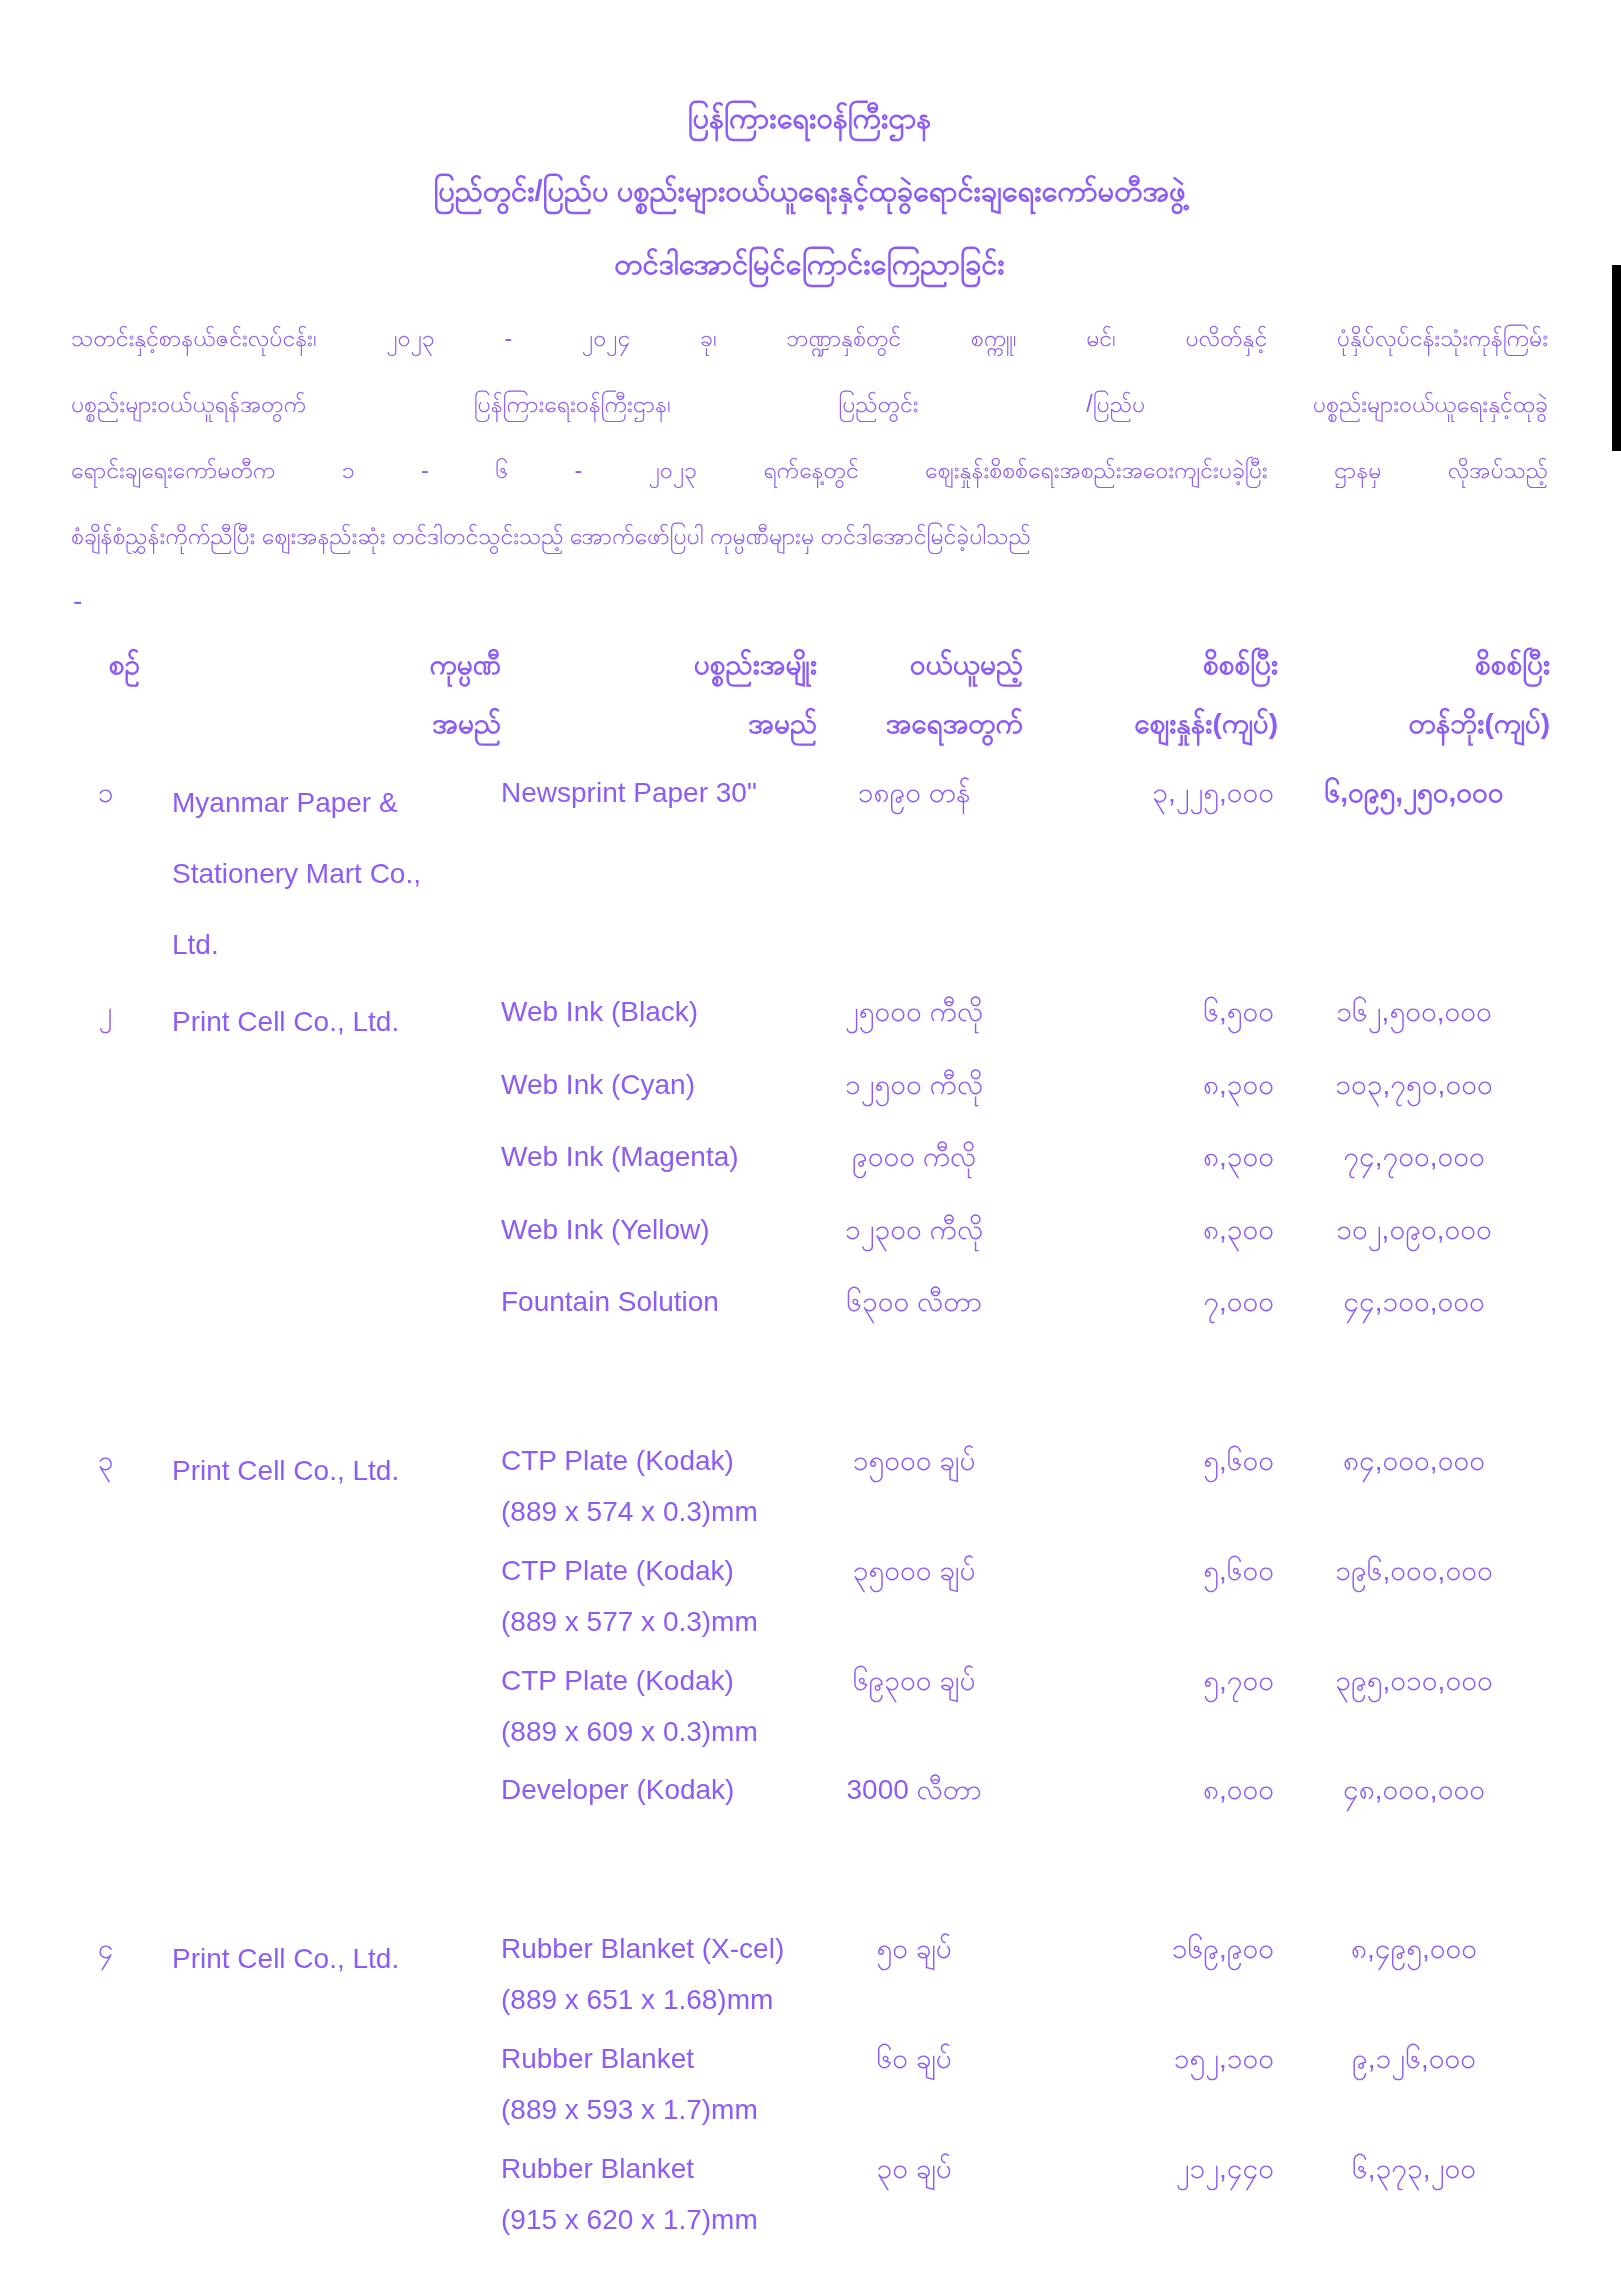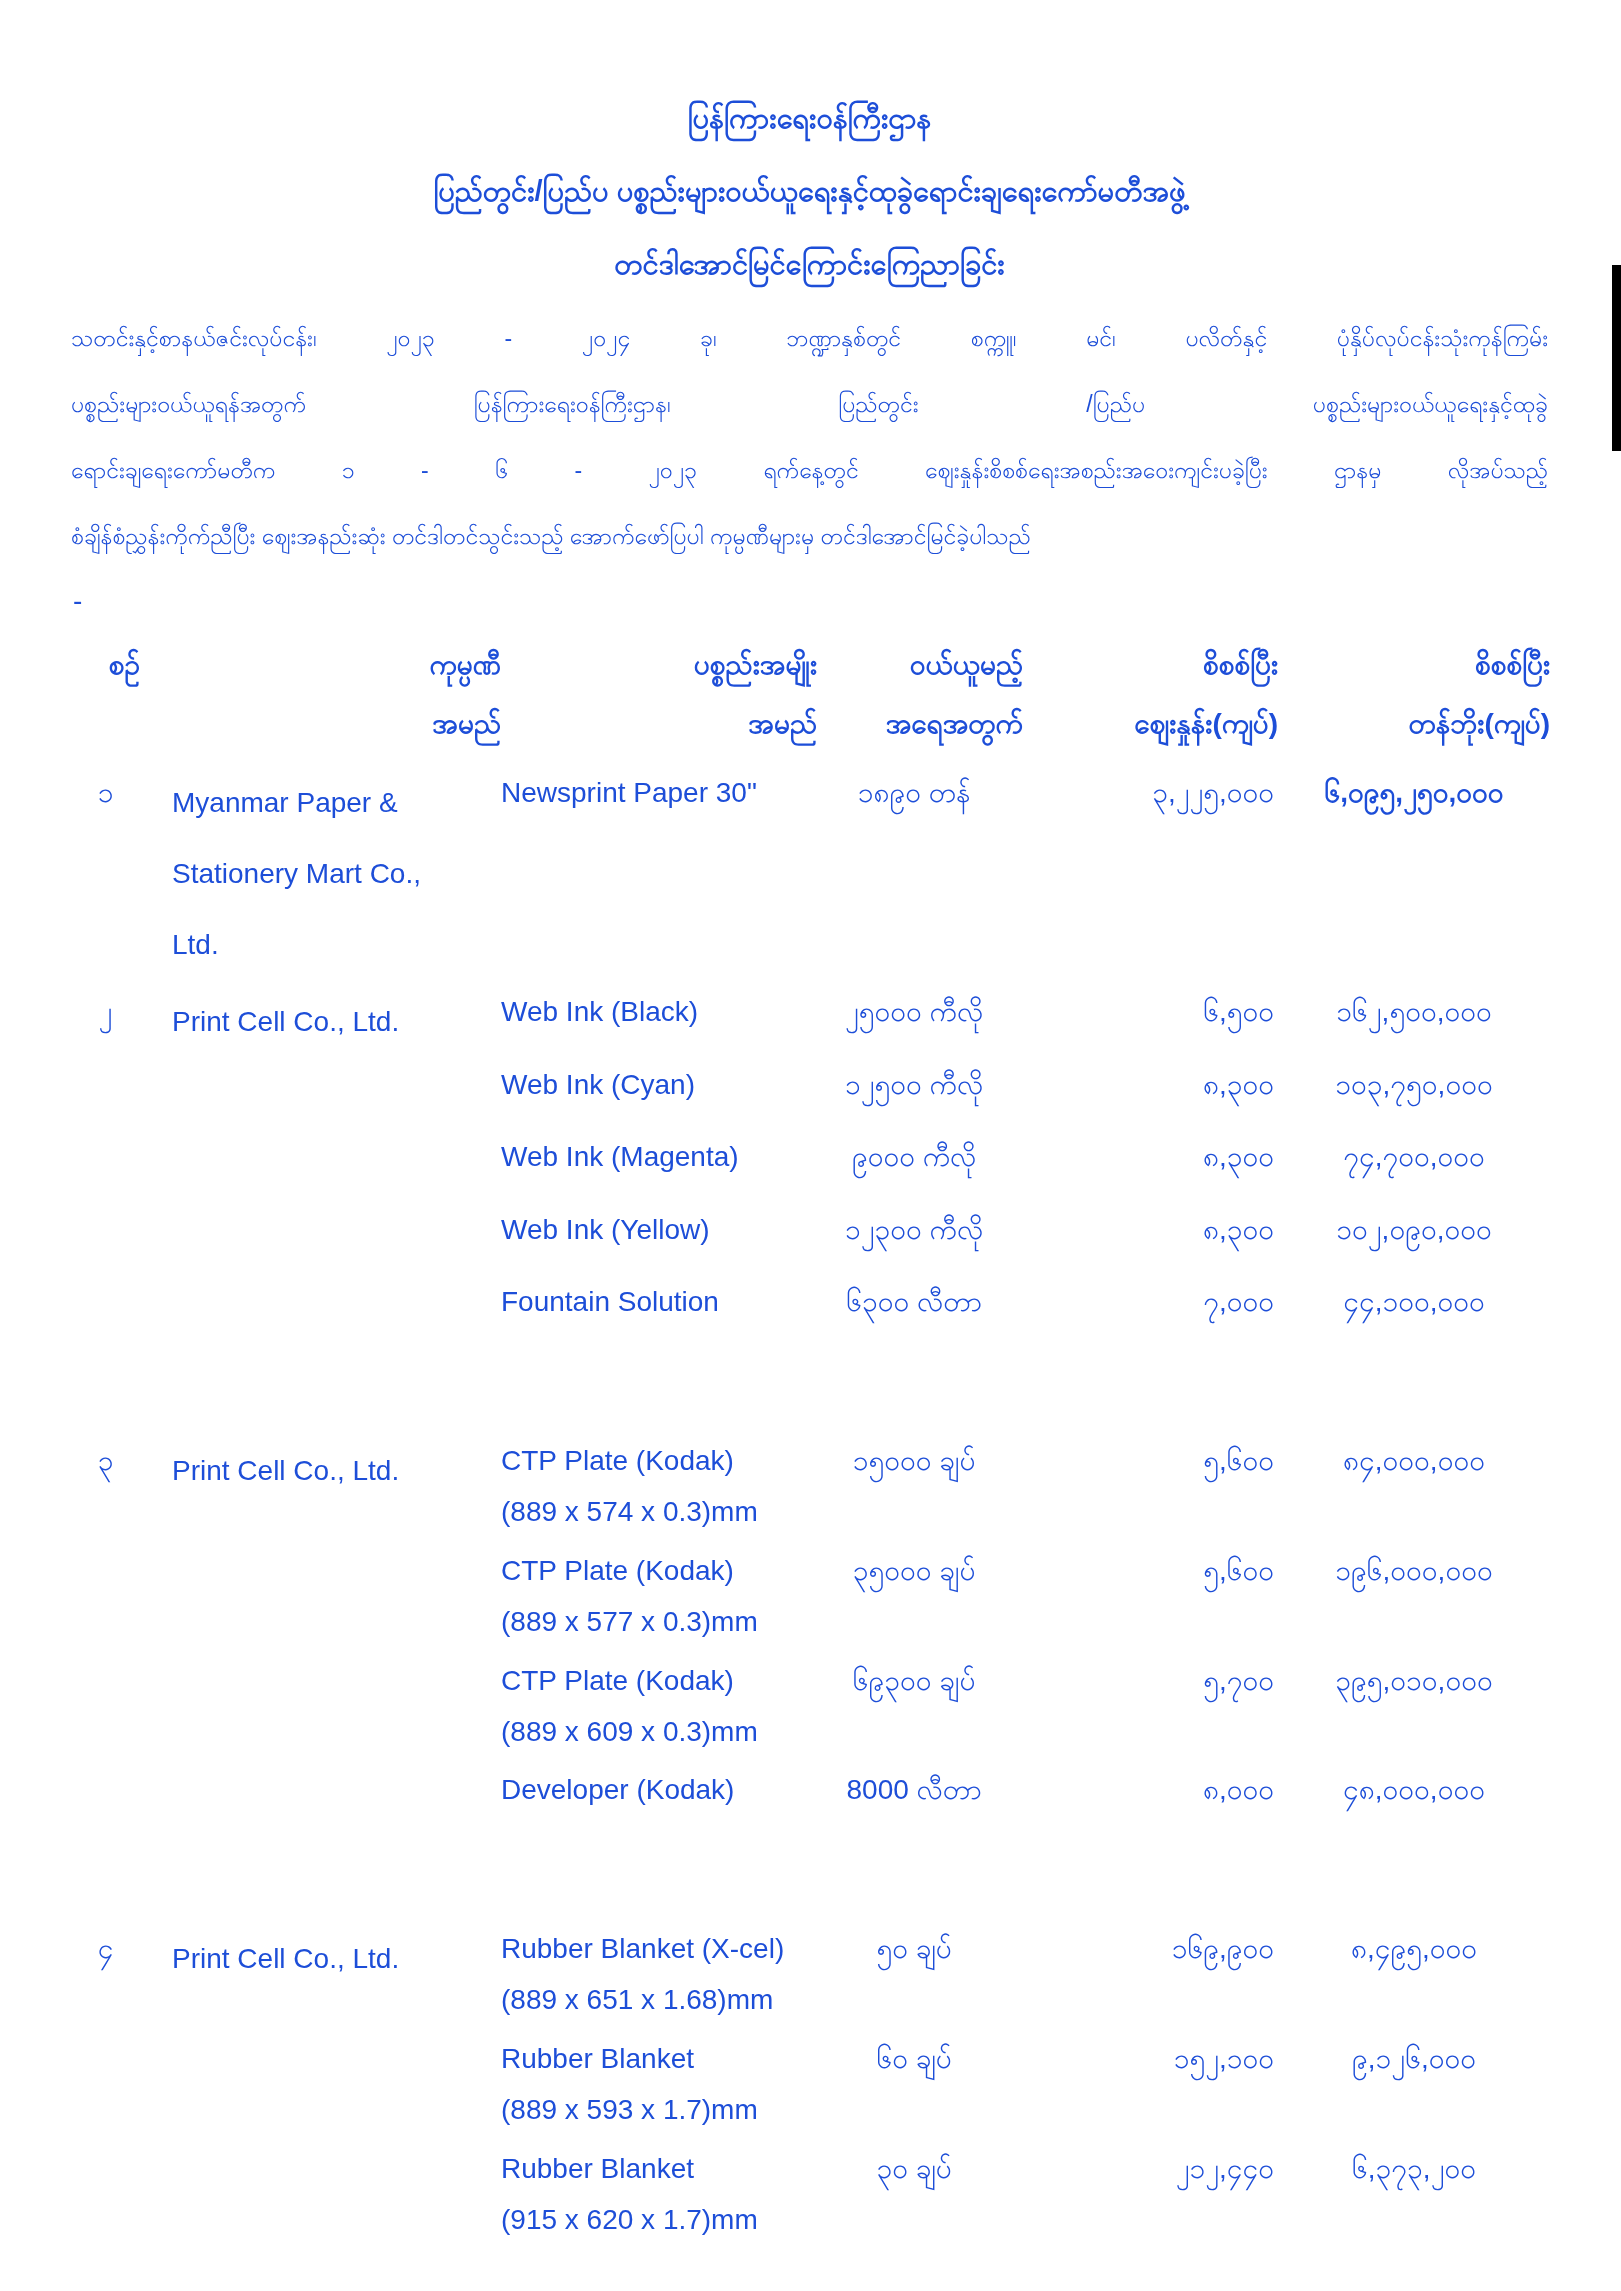--- a/index.html
+++ b/index.html
@@ -1,18 +1,18 @@
 <!DOCTYPE html>
 <html><head>
 <meta charset="utf-8">
 <style>
   html,body { margin:0; padding:0; background:#e8e8e8; }
   .page {
     position:relative; width:1621px; height:2292px; margin:0 auto;
-    background:#ffffff; color:#1d4ed8; box-sizing:border-box;
+    background:#ffffff; color:#8b5cf6; box-sizing:border-box;
     padding:82px 73px 0 71px;
     font-family:"Liberation Sans", sans-serif;
     font-size:28px; line-height:65px;
     overflow:hidden;
   }
   .titles { margin-bottom:3.9px; }
   .title { text-align:center; font-weight:bold; font-size:29px; line-height:73px; }
   .para-line { font-size:23px; line-height:66px; }
   .para-line.j { text-align:justify; text-align-last:justify; }
   .dash { line-height:47px; margin:7.8px 0 0 2px; font-size:28px; }
@@ -189,21 +189,21 @@
                 <div class="iline">(889 x 609 x 0.3)mm</div>
               </div>
               <div class="i-qty">၆၉၃၀၀ ချပ်</div>
               <div class="i-price">၅,၇၀၀</div>
               <div class="i-value">၃၉၅,၀၁၀,၀၀၀</div>
             </div>
             <div class="item-row">
               <div class="i-name">
                 <div class="iline">Developer (Kodak)</div>
               </div>
-              <div class="i-qty">8000 လီတာ</div>
+              <div class="i-qty">3000 လီတာ</div>
               <div class="i-price">၈,၀၀၀</div>
               <div class="i-value">၄၈,၀၀၀,၀၀၀</div>
             </div>
           </div>
         </div>
         <div class="trow">
           <div class="col-no">၄</div>
           <div class="col-company">
             <div class="cline">Print Cell Co., Ltd.</div>
           </div>

